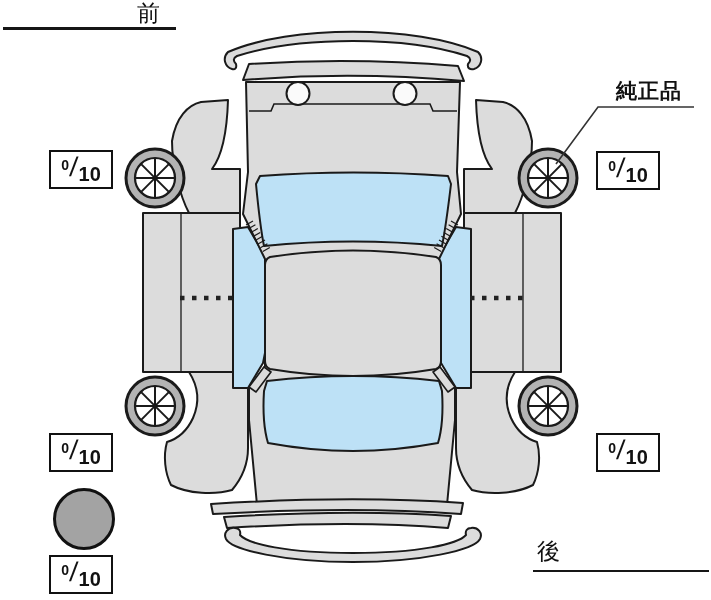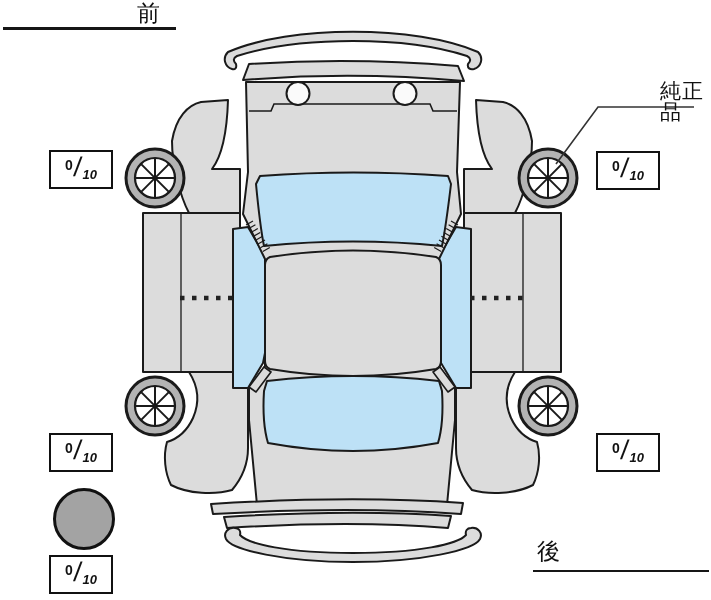--- a/index.html
+++ b/index.html
@@ -6,34 +6,34 @@
   body{
     width:711px;height:600px;position:relative;background:#ffffff;
     font-family:"Liberation Sans", sans-serif;color:#111;overflow:hidden;
   }
   .stage{position:absolute;inset:0;}
   svg{position:absolute;left:0;top:0;}
 
   .jp-label{position:absolute;font-weight:400;line-height:1;}
   .label-front{left:137px;top:2px;font-size:23px;}
   .label-rear{left:537px;top:540px;font-size:23px;}
-  .label-annotation{left:616px;top:80px;font-size:21px;font-weight:400;letter-spacing:1px;margin-left:44px;}
+  .label-annotation{left:616px;top:80px;font-size:21px;font-weight:700;letter-spacing:1px;}
 
   .rule{position:absolute;background:#161616;}
   .rule-front{left:3px;top:27px;width:173px;height:3px;}
   .rule-rear{left:533px;top:570px;width:176px;height:2px;}
 
   .tread-box{
     position:absolute;width:64px;height:39px;background:#ffffff;
     border:2px solid #111;box-sizing:border-box;
     display:flex;align-items:center;justify-content:center;gap:1px;
   }
   .tread-box .num{font-size:14px;font-weight:700;transform:translateY(-5px);}
   .tread-box .slash{font-size:27px;font-weight:400;transform:translateY(-2px) skewX(-6deg);}
-  .tread-box .den{font-size:13px;font-weight:700;transform:translateY(5px);font-style:italic;}
+  .tread-box .den{font-size:20px;font-weight:700;transform:translateY(5px);}
 
   .box-fl{left:49px;top:150px;}
   .box-fr{left:596px;top:151px;}
   .box-rl{left:49px;top:433px;}
   .box-rr{left:596px;top:433px;}
   .box-sp{left:49px;top:555px;}
 </style>
 </head>
 <body>
 

